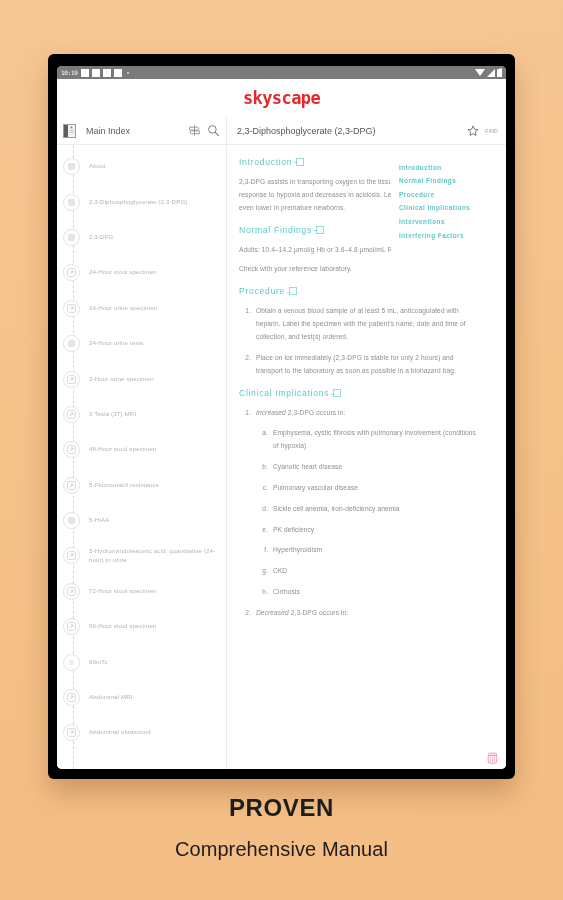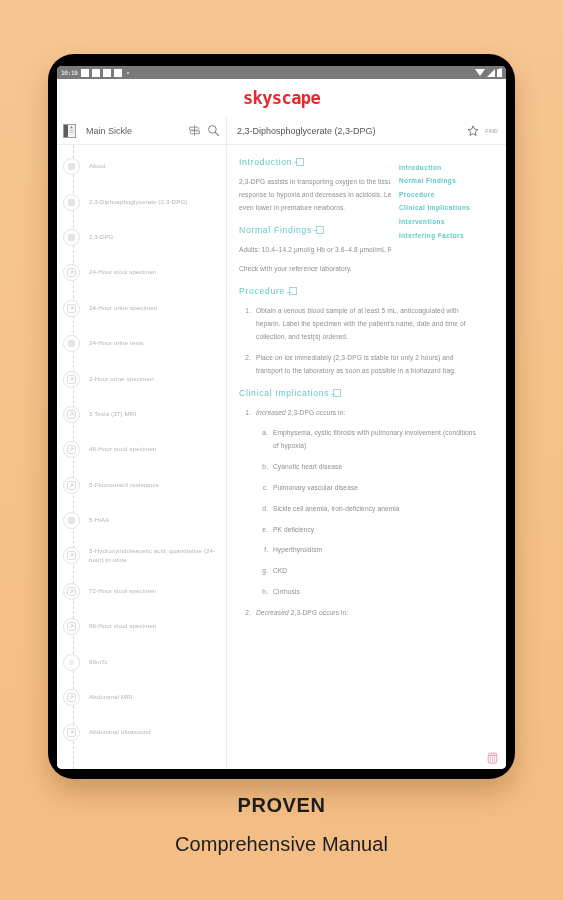--- a/index.html
+++ b/index.html
@@ -20,21 +20,21 @@
   }
 
   
   .device {
     position: absolute;
     left: 48px;
     top: 54px;
     width: 467px;
     height: 725px;
     background: #000;
-    border-radius: 26px;
+    border-radius: 6px;
     padding: 12px 9px 10px 9px;
     box-shadow: 0 14px 26px rgba(120, 70, 20, 0.30);
   }
   .screen {
     width: 100%;
     height: 100%;
     background: #ffffff;
     border-radius: 5px;
     overflow: hidden;
     display: flex;
@@ -287,21 +287,21 @@
 
   
   .caption {
     position: absolute;
     left: 0;
     right: 0;
     top: 793px;
     text-align: center;
   }
   .cap-1 {
-    font-size: 20px;
+    font-size: 24px;
     font-weight: 700;
     color: #1d1d1d;
     letter-spacing: 0.6px;
     line-height: 1.22;
   }
   .cap-2 {
     font-size: 20px;
     font-weight: 400;
     color: #1d1d1d;
     letter-spacing: 0.1px;
@@ -341,21 +341,21 @@
       <div class="tb-left">
         <span class="icon">
           <svg width="13" height="14" viewBox="0 0 13 14">
             <rect x="0.5" y="0.5" width="12" height="13" fill="#f2f2f2" stroke="#9e9e9e" stroke-width="1"></rect>
             <rect x="1" y="1" width="4" height="12" fill="#5d5d5d"></rect>
             <circle cx="8.5" cy="3.5" r="1" fill="#7a7a7a"></circle>
             <rect x="6.5" y="6" width="4" height="0.8" fill="#b4b4b4"></rect>
             <rect x="6.5" y="8" width="4" height="0.8" fill="#b4b4b4"></rect>
           </svg>
         </span>
-        <span class="index-label">Main Sickle</span>
+        <span class="index-label">Main Index</span>
         <span class="icon" style="margin-left:auto">
           <svg width="13" height="13" viewBox="0 0 13 13">
             <path d="M6.5 1.2 V11.6" stroke="#8e8e8e" stroke-width="0.9" fill="none"></path>
             <path d="M1.6 3.2 H9.6 L11.2 4.6 L9.6 6.0 H1.6 Z" fill="none" stroke="#8e8e8e" stroke-width="0.9"></path>
             <path d="M11.4 6.9 H3.4 L1.8 8.3 L3.4 9.7 H11.4 Z" fill="none" stroke="#8e8e8e" stroke-width="0.9"></path>
           </svg>
         </span>
         <span class="icon">
           <svg width="13" height="13" viewBox="0 0 13 13">
             <circle cx="5.4" cy="5.4" r="3.8" fill="none" stroke="#7f7f7f" stroke-width="1"></circle>

